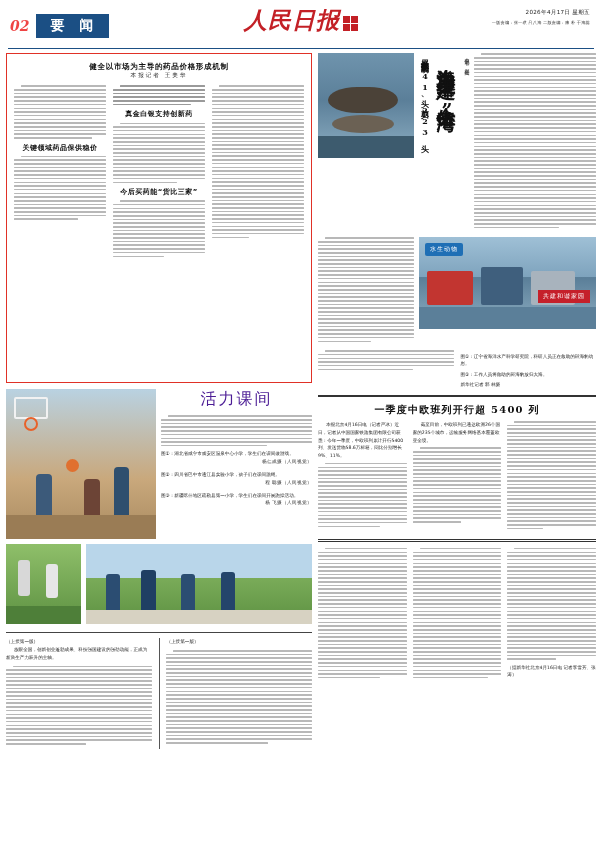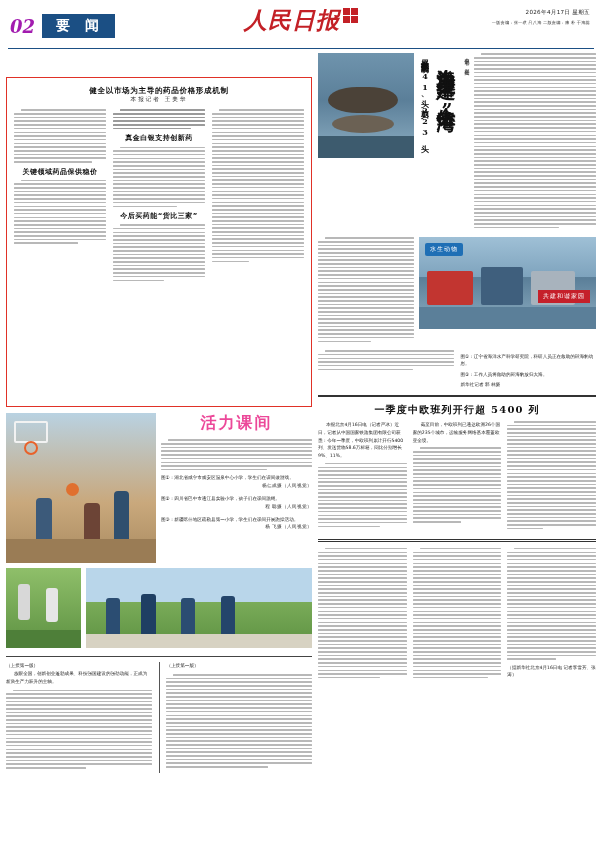--- a/index.html
+++ b/index.html
@@ -15,34 +15,34 @@
   
   .masthead {
     height: 46px;
     display: flex; align-items: center;
     padding: 6px 4px 0 4px;
     position: relative;
   }
   .page-num {
     font-family: "DejaVu Serif", "Liberation Serif", serif;
     font-style: italic; font-weight: bold;
-    font-size: 18px; color: #a21caf;
+    font-size: 14px; color: #ef4444;
     padding-right: 7px;
   }
   .section-badge {
     background: #1b4f84; color: #fff;
     font-size: 14px; font-weight: bold;
     letter-spacing: 5px;
     padding: 3px 11px 4px 14px;
     line-height: 1.25;
   }
   .nameplate {
     position: absolute; left: 50%; top: 8px;
     transform: translateX(-50%);
-    display: flex; align-items: flex-start; gap: 3px;
+    display: flex; align-items: flex-end; gap: 3px;
   }
   .nameplate-text {
     font-family: "DejaVu Serif", "Liberation Serif", serif;
     font-size: 23px; font-weight: bold; color: #c32026;
     font-style: italic; letter-spacing: 1px;
     line-height: 1;
   }
   .nameplate-seal {
     display: grid; grid-template-columns: 1fr 1fr; gap: 1px;
     width: 15px; height: 15px;
@@ -51,21 +51,21 @@
   .masthead-right {
     position: absolute; right: 6px; top: 9px;
     text-align: right;
   }
   .issue-date { font-size: 5.6px; color: #222; letter-spacing: .3px; }
   .issue-sub { font-size: 4.2px; color: #333; margin-top: 3px; letter-spacing: .2px; }
   .rule-thick { height: 1.4px; background: #1b4f84; margin: 2px 2px 0 2px; }
 
   
   .body-grid { display: flex; gap: 6px; padding-top: 4px; }
-  .col-left  { width: 306px; margin-top: 24px; }
+  .col-left  { width: 306px; }
   .col-right { width: 284px; }
 
   
   .lead-box {
     border: 1.6px solid #e03127;
     padding: 6px 7px 5px 7px;
     height: 330px;
     overflow: hidden;
   }
   .lead-shoulder {
@@ -136,21 +136,21 @@
     letter-spacing: .6px; margin-bottom: 5px; font-weight: bold;
   }
 
   .hr-thin { height: .8px; background: #444; margin: 5px 0; }
   .hr-dbl { border-top: .8px solid #333; border-bottom: .8px solid #333; height: 2.4px; margin: 6px 0; }
   .three-col { display: flex; gap: 6px; }
   .three-col > div { flex: 1; }
 
   .red-title {
     font-family: "DejaVu Serif", "Liberation Serif", serif;
-    color: #ec4899; font-weight: bold; font-size: 16px;
+    color: #4c1d95; font-weight: normal; font-size: 16px;
     letter-spacing: 2px;
   }
   .vdiv { width: .8px; background: #555; align-self: stretch; }
 
   .small-note { font-size: 4.6px; color: #222; line-height: 1.7; }
 
   .badge-overlay {
     position: absolute; background: #1f6fb5; color: #fff;
     font-size: 6px; padding: 2px 5px; border-radius: 2px;
     letter-spacing: 1px;

